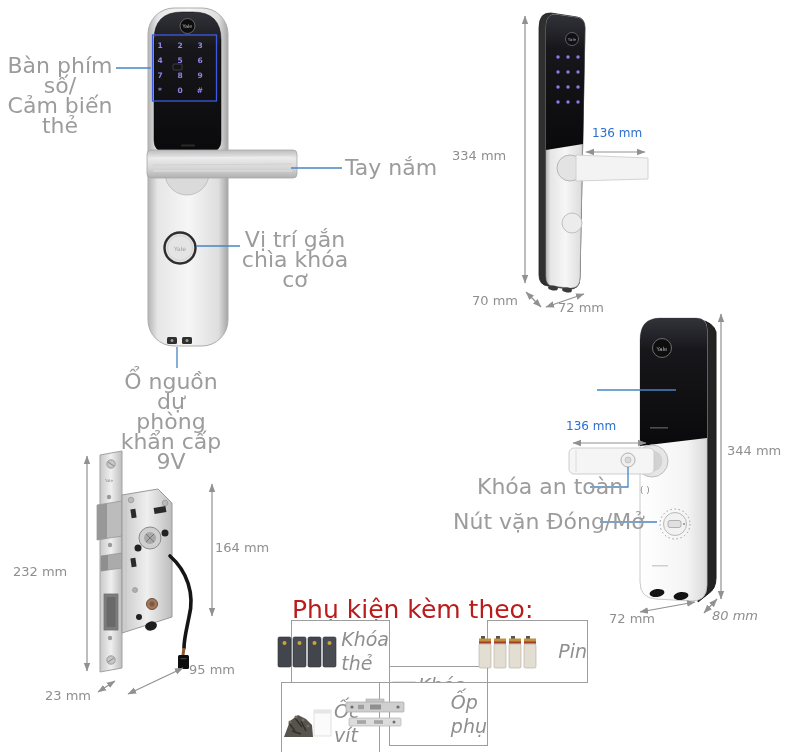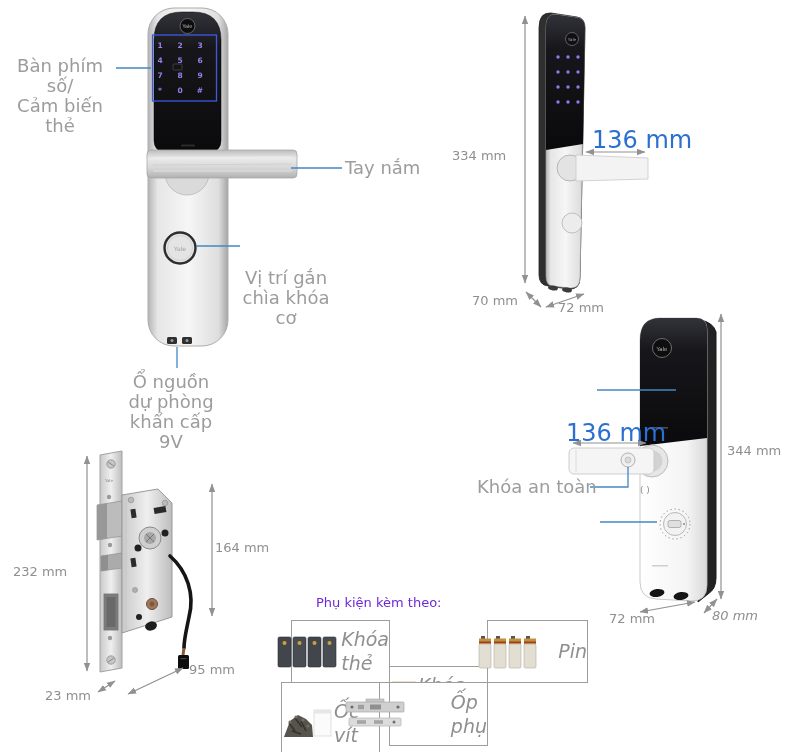--- a/index.html
+++ b/index.html
@@ -1,23 +1,23 @@
 <!DOCTYPE html>
 <html><head>
 <meta charset="utf-8">
 <style>
   html,body{margin:0;padding:0;background:#fff;}
   #canvas{position:relative;width:800px;height:752px;background:#ffffff;overflow:hidden;
           font-family:"DejaVu Sans","Liberation Sans",sans-serif;}
   svg{position:absolute;overflow:visible;}
-  .lbl{position:absolute;color:#9c9c9c;font-size:18px;line-height:20px;white-space:pre-line;}
+  .lbl{position:absolute;color:#9c9c9c;font-size:22px;line-height:20px;white-space:pre-line;}
   .dim{position:absolute;color:#8f8f8f;font-size:13px;white-space:nowrap;}
-  .dim-blue{position:absolute;color:#2b6fd0;font-size:24px;white-space:nowrap;}
+  .dim-blue{position:absolute;color:#2b6fd0;font-size:12px;white-space:nowrap;}
   .tc{text-align:center;}
-  .acc-header{position:absolute;color:#6d28d9;font-size:13px;white-space:nowrap;margin-left:24px;}
+  .acc-header{position:absolute;color:#b91c1c;font-size:25px;white-space:nowrap;}
   .acc-cell{position:absolute;border:1px solid #9e9e9e;background:#fff;box-sizing:border-box;
             display:flex;flex-direction:row;align-items:center;justify-content:flex-end;font-style:italic;}
   .acc-label{color:#8f8f8f;font-size:19px;line-height:24px;padding-bottom:1px;}
   .acc-icon{flex:1;display:flex;align-items:center;justify-content:center;width:100%;}
   .acc-icon svg{position:static;}
 </style>
 </head>
 <body>
 
 <div id="canvas">
@@ -239,33 +239,34 @@
       <line x1="177" y1="347" x2="177" y2="368"></line>
       <line x1="597" y1="390" x2="676" y2="390"></line>
       <polyline points="590,487 628,487 628,467"></polyline>
       <line x1="600" y1="522" x2="657" y2="522"></line>
     </g>
   </svg>
 
   <div class="lbl tc" style="left:5px;top:56px;width:110px;">Bàn phím số/
 Cảm biến thẻ</div>
   <div class="lbl" style="left:345px;top:158px;">Tay nắm</div>
-  <div class="lbl tc" style="left:230px;top:230px;width:112px;margin-top:38px;">Vị trí gắn
+  <div class="lbl tc" style="left:239px;top:230px;width:112px;">Vị trí gắn
 chìa khóa cơ</div>
   <div class="lbl tc" style="left:119px;top:372px;width:104px;">Ổ nguồn
 dự phòng
 khẩn cấp 9V</div>
 
   <div class="dim" style="left:452px;top:148px;">334 mm</div>
   <div class="dim-blue" style="left:592px;top:126px;">136 mm</div>
   <div class="dim" style="left:472px;top:293px;">70 mm</div>
   <div class="dim" style="left:558px;top:300px;">72 mm</div>
 
   <div class="dim-blue" style="left:566px;top:419px;">136 mm</div>
   <div class="lbl" style="left:477px;top:477px;">Khóa an toàn</div>
+  <div class="lbl" style="left:453px;top:512px;">Nút vặn Đóng/Mở</div>
   <div class="dim" style="left:727px;top:443px;">344 mm</div>
   <div class="dim" style="left:609px;top:611px;">72 mm</div>
   <div class="dim" style="left:712px;top:608px;font-style:italic;">80 mm</div>
 
   <div class="dim" style="left:13px;top:564px;">232 mm</div>
   <div class="dim" style="left:215px;top:540px;">164 mm</div>
   <div class="dim" style="left:158px;top:662px;margin-left:31px;">95 mm</div>
   <div class="dim" style="left:45px;top:688px;">23 mm</div>
 
   <div class="acc-header" style="left:292px;top:595px;">Phụ kiện kèm theo:</div>

